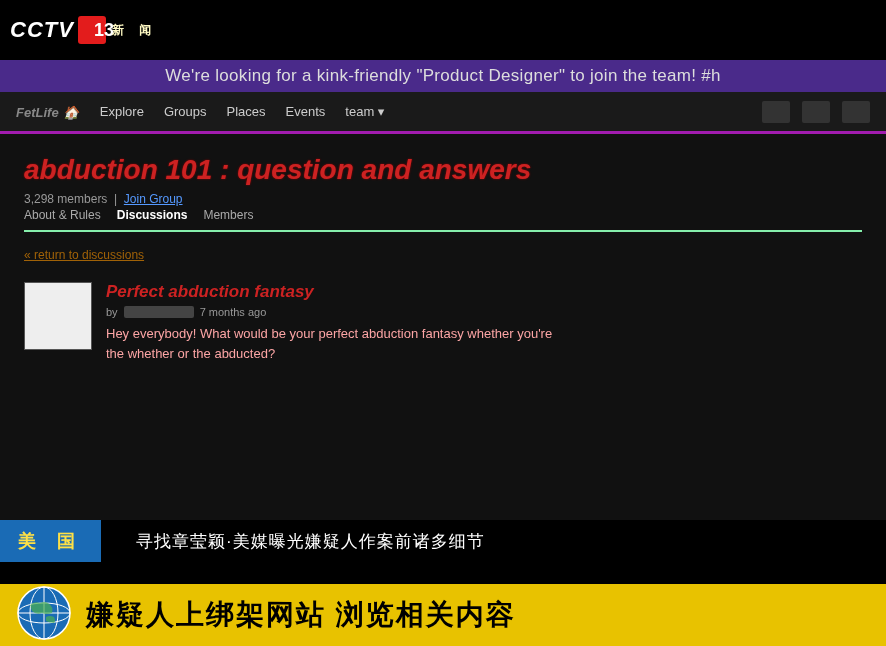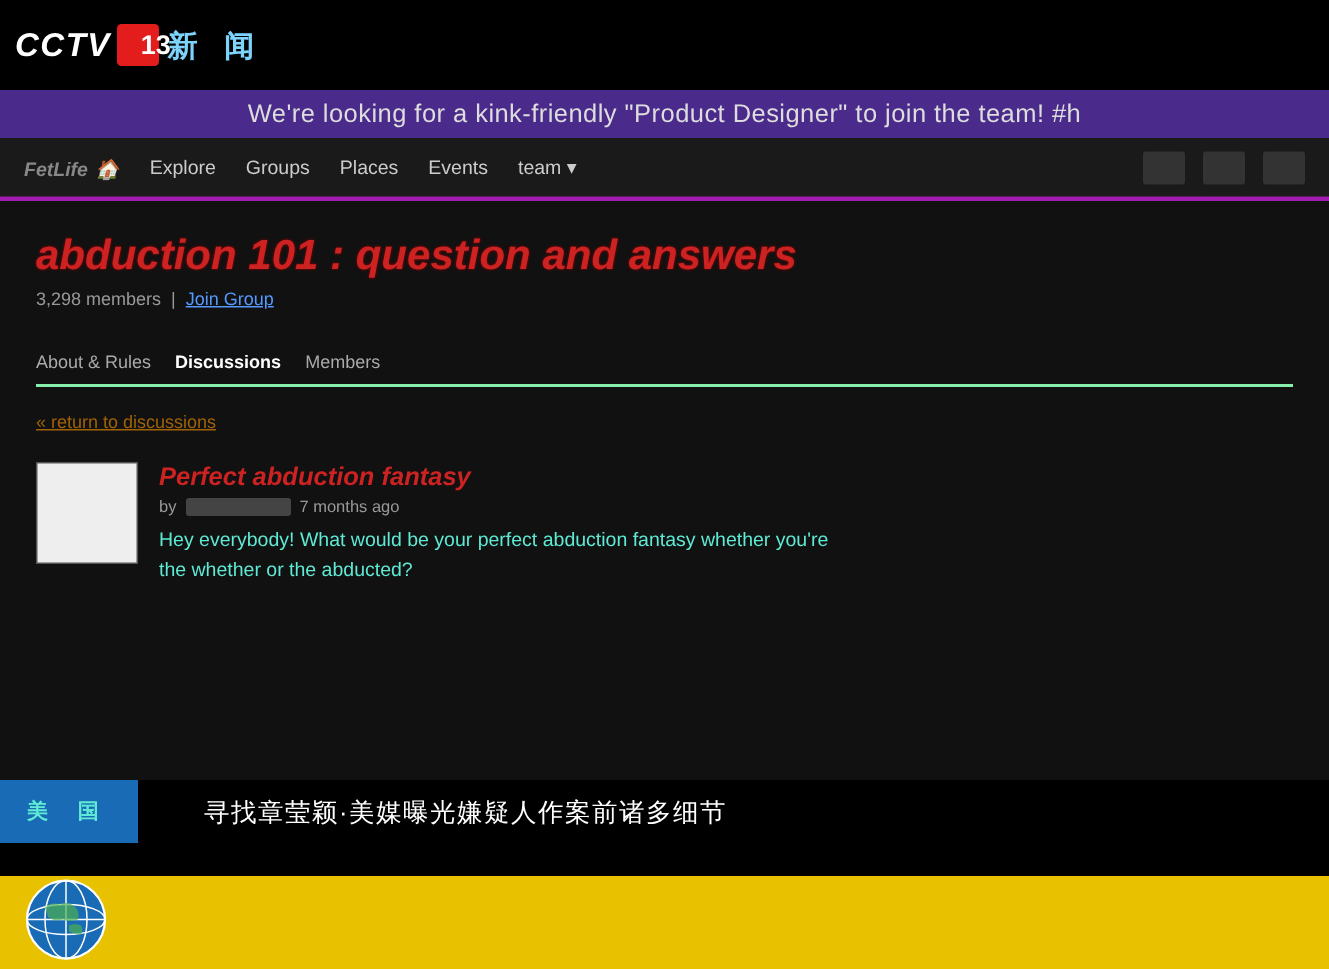--- a/index.html
+++ b/index.html
@@ -38,22 +38,22 @@
       font-weight: 900;
       width: 28px;
       height: 28px;
       display: flex;
       align-items: center;
       justify-content: center;
       border-radius: 3px;
       padding-left: 24px;
     }
     #xinwen-label {
-      color: #7dd3fc;
-      font-size: 20px;
+      color: #fef9c3;
+      font-size: 12px;
       margin-left: 6px;
       letter-spacing: 6px;
       font-weight: bold;
     }
 
     
     #website-area {
       width: 886px;
       height: 460px;
       background: #111;
@@ -123,21 +123,21 @@
       font-size: 28px;
       font-weight: bold;
       font-style: italic;
       margin-bottom: 6px;
       text-shadow: 0 0 2px #900;
     }
 
     #group-meta {
       color: #999;
       font-size: 12px;
-      margin-bottom: 28px;
+      margin-bottom: 2px;
     }
     #group-meta a {
       color: #5599ff;
       text-decoration: underline;
     }
 
     #group-tabs {
       display: flex;
       gap: 16px;
       margin-bottom: 16px;
@@ -199,39 +199,39 @@
 
     #post-author-blur {
       background: #444;
       width: 70px;
       height: 12px;
       border-radius: 2px;
       display: inline-block;
     }
 
     #post-body {
-      color: #5eead4;
+      color: #fca5a5;
       font-size: 13px;
       line-height: 1.5;
     }
 
     
     #news-bottom {
       position: relative;
       height: 126px;
       background: #000;
     }
 
     #location-tag {
       position: absolute;
       top: 0;
       left: 0;
       background: #1a6bb5;
-      color: #5eead4;
-      font-size: 14px;
+      color: #fde047;
+      font-size: 18px;
       font-weight: bold;
       padding: 6px 18px;
       letter-spacing: 8px;
       height: 42px;
       display: flex;
       align-items: center;
     }
 
     #headline-top {
       position: absolute;
@@ -362,15 +362,16 @@
         <circle cx="28" cy="28" r="26" fill="#1a6bb5" stroke="#fff" stroke-width="1.5"></circle>
         <ellipse cx="28" cy="28" rx="14" ry="26" fill="none" stroke="#fff" stroke-width="1"></ellipse>
         <ellipse cx="28" cy="28" rx="26" ry="10" fill="none" stroke="#fff" stroke-width="1"></ellipse>
         <line x1="2" y1="28" x2="54" y2="28" stroke="#fff" stroke-width="1"></line>
         <line x1="28" y1="2" x2="28" y2="54" stroke="#fff" stroke-width="1"></line>
 
         <path d="M14 20 Q18 16 24 18 Q28 16 32 18 Q38 22 36 28 Q30 30 26 28 Q20 30 16 26 Z" fill="#4CAF50" opacity="0.7"></path>
         <path d="M30 32 Q34 30 38 32 Q40 36 38 38 Q34 38 30 36 Z" fill="#4CAF50" opacity="0.7"></path>
       </svg>
     </div>
+    <div id="headline-bottom-text">嫌疑人上绑架网站 浏览相关内容</div>
   </div>
 
 </div>
 
 </body></html>

